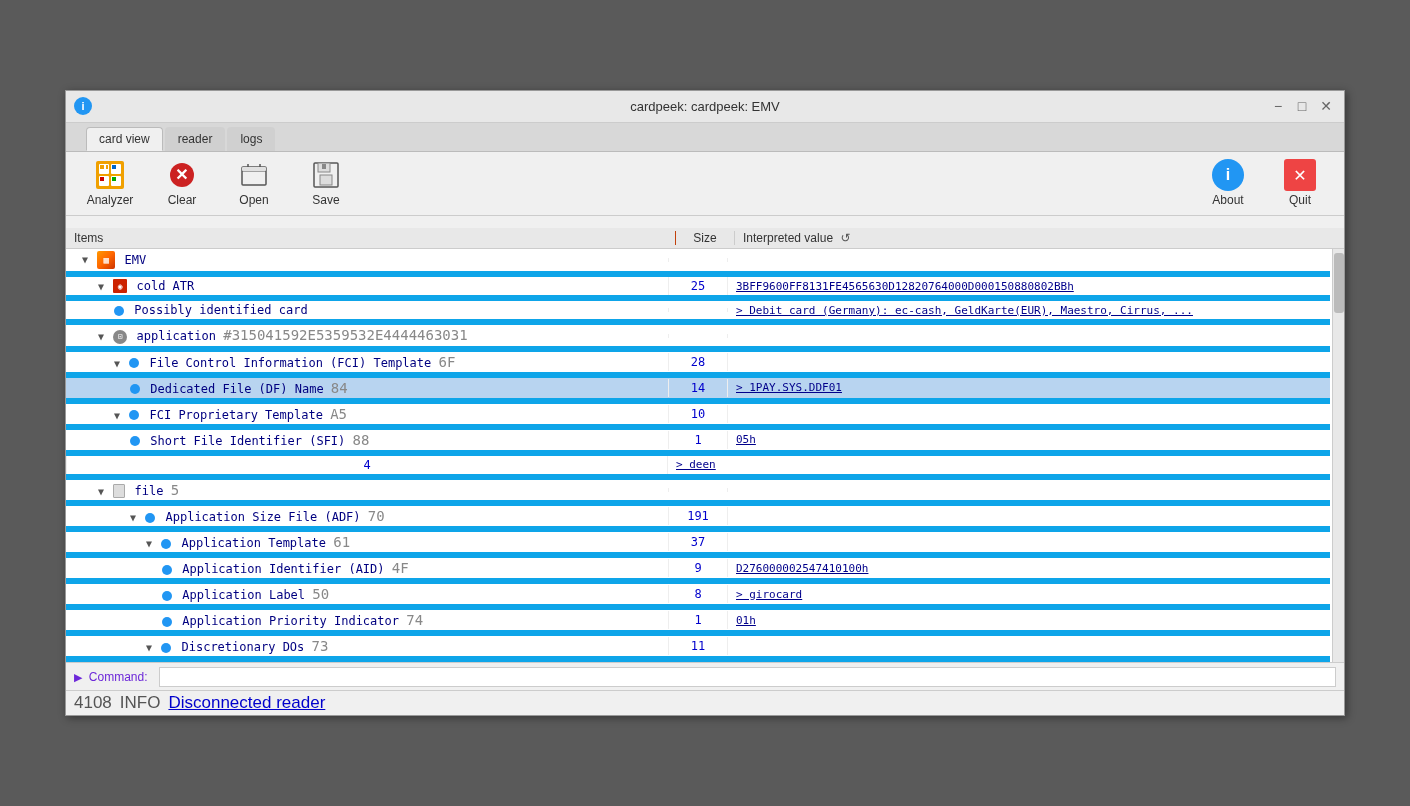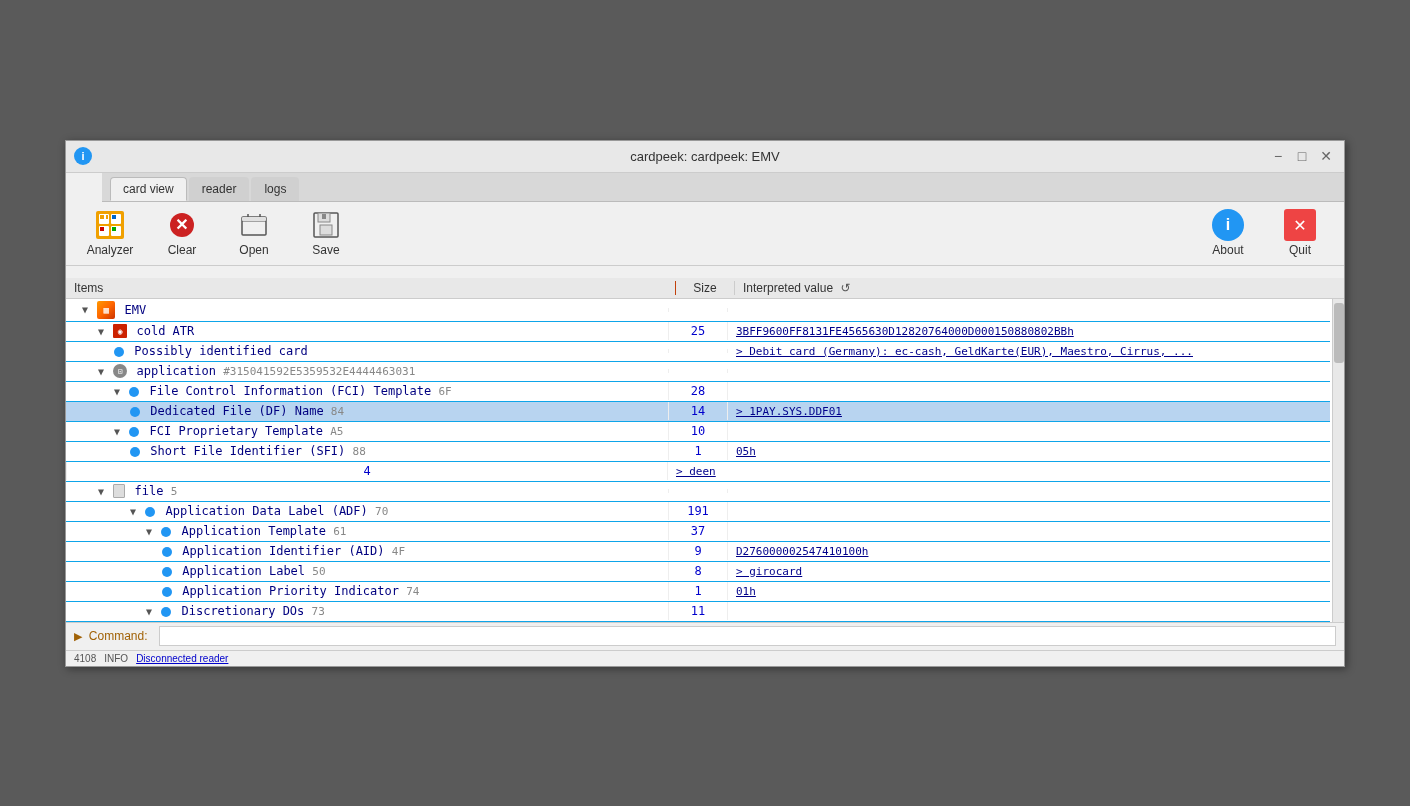--- a/index.html
+++ b/index.html
@@ -48,23 +48,22 @@
     .titlebar-btn {
       width: 20px; height: 20px;
       background: none; border: none; cursor: pointer;
       color: #666; font-size: 14px;
       display: flex; align-items: center; justify-content: center;
     }
     .tabs {
       display: flex;
       background: #d8d8d8;
       border-bottom: 1px solid #bbb;
-      padding: 0 8px;
+      padding: 0 20px;
       padding-top: 4px;
-      margin-left: 36px;
     }
     .tab {
       padding: 4px 12px;
       cursor: pointer;
       font-size: 12px;
       border-radius: 4px 4px 0 0;
       border: 1px solid transparent;
       border-bottom: none;
       margin-right: 2px;
       background: #d0d0d0;
@@ -139,21 +138,21 @@
       overflow-y: auto;
       background: white;
       font-size: 12px;
       font-family: monospace;
     }
     .tree-row {
       display: grid;
       grid-template-columns: 1fr 60px 1fr;
       align-items: center;
       min-height: 20px;
-      border-bottom: 1px solid #0ea5e9;
+      border-bottom: 6px solid #0ea5e9;
     }
     .tree-row.selected { background: #b8d4f0; }
     .tree-cell {
       padding: 2px 4px;
       white-space: nowrap;
       overflow: hidden;
       text-overflow: ellipsis;
     }
     .tree-cell-size {
       text-align: center;
@@ -169,21 +168,21 @@
       font-size: 11px;
       white-space: normal;
       word-break: break-all;
       text-decoration: underline;
     }
     .node-label {
       color: #000080;
     }
     .node-tag {
       color: #888;
-      font-size: 11px;
+      font-size: 14px;
     }
     .node-dot {
       display: inline-block;
       width: 10px; height: 10px;
       background: #2196F3;
       border-radius: 50%;
       margin-right: 3px;
       vertical-align: middle;
     }
     .expand-arrow {
@@ -222,35 +221,35 @@
     }
     .command-bar {
       display: flex;
       align-items: center;
       background: #f0f0f0;
       border-top: 1px solid #ccc;
       padding: 3px 8px;
       height: 28px;
     }
     .command-label {
-      font-size: 12px; color: #a16207; margin-right: 11px;
+      font-size: 12px; color: #6d28d9; margin-right: 11px;
     }
     .command-input {
       flex: 1;
       border: 1px solid #ccc;
       background: white;
       padding: 2px 4px;
       font-size: 12px;
       outline: none;
     }
     .status-bar {
       background: #f0f0f0;
       border-top: 1px solid #ccc;
       padding: 2px 8px;
-      font-size: 10px;
+      font-size: 17px;
       color: #555;
       display: flex;
       gap: 8px;
     }
     .status-link { color: #0000cc; text-decoration: underline; cursor: pointer; }
     .indent1 { padding-left: 16px; }
     .indent2 { padding-left: 32px; }
     .indent3 { padding-left: 48px; }
     .indent4 { padding-left: 64px; }
     .indent5 { padding-left: 80px; }
@@ -462,21 +461,21 @@
         </div>
         <div class="tree-cell-size"></div>
         <div class="tree-cell-value"></div>
       </div>
 
 
       <div class="tree-row">
         <div class="tree-cell indent4">
           <span class="expand-arrow">▼</span>
           <span class="node-dot"></span>
-          <span class="node-label">Application Data Label (ADF)</span>
+          <span class="node-label">Application Size File (ADF)</span>
           <span class="node-tag"> 70</span>
         </div>
         <div class="tree-cell-size">191</div>
         <div class="tree-cell-value"></div>
       </div>
 
       <div class="tree-row">
         <div class="tree-cell indent5">
           <span class="expand-arrow">▼</span>
           <span class="node-dot"></span>

